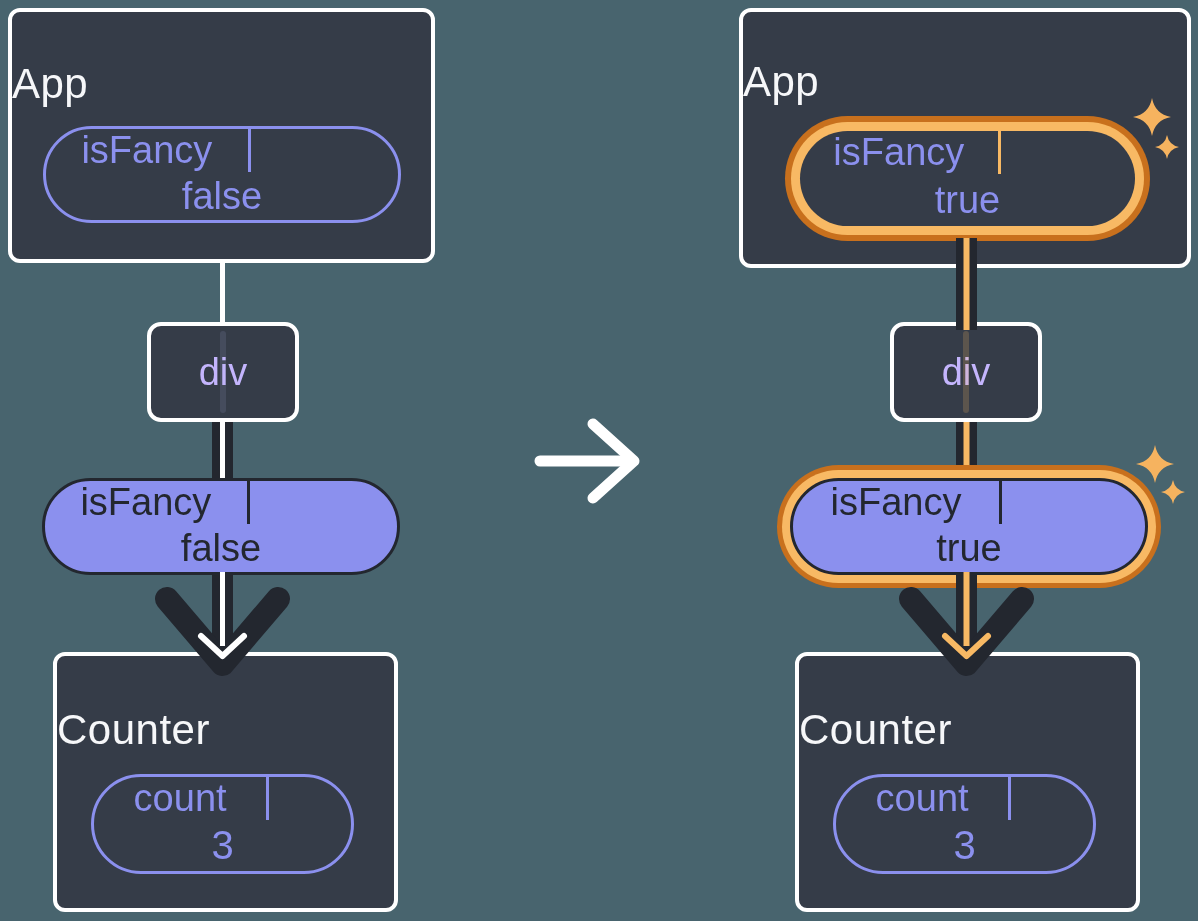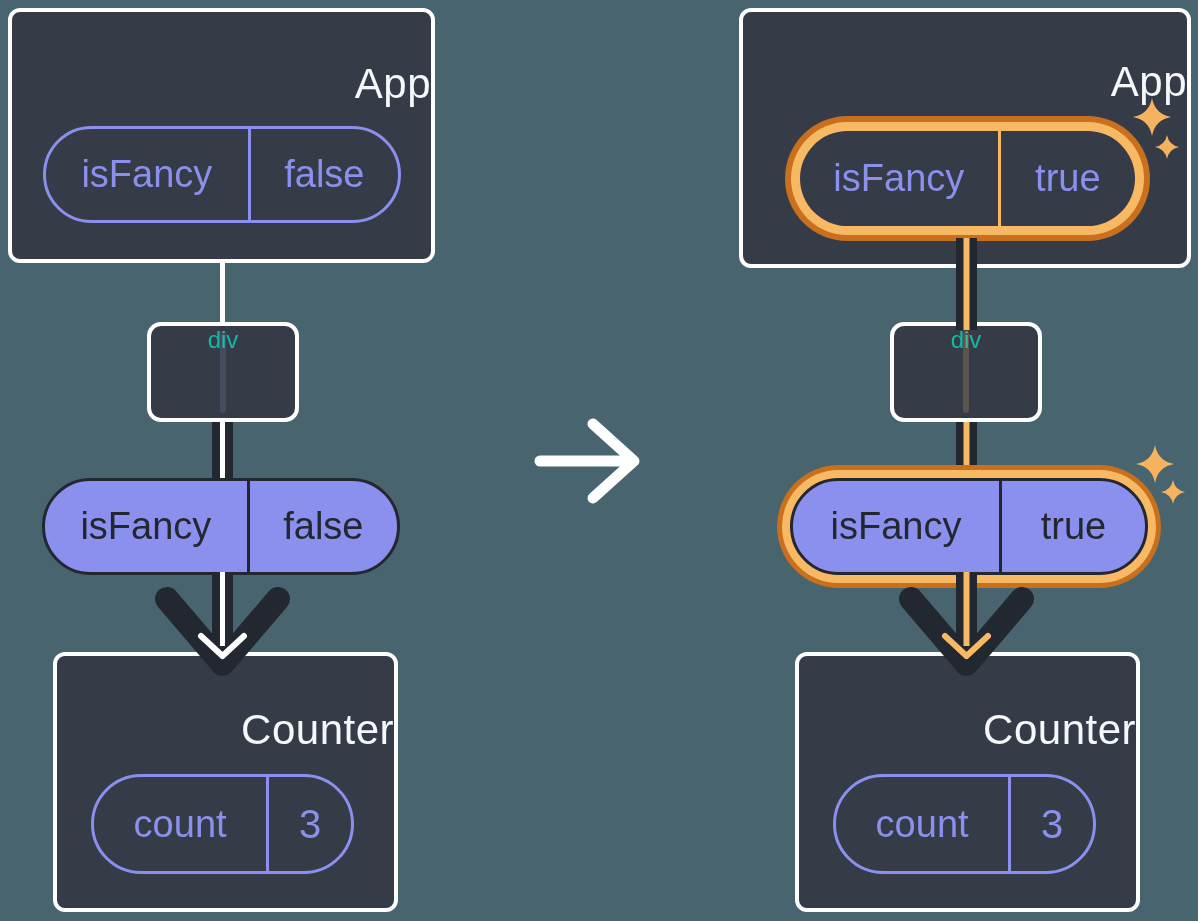--- a/index.html
+++ b/index.html
@@ -8,47 +8,47 @@
     font-family:"Liberation Sans",sans-serif;overflow:hidden;
   }
   .layer{position:absolute;left:0;top:0;width:1198px;height:921px;pointer-events:none;}
   .under{z-index:1;} .cards{z-index:2;} .over{z-index:3;}
 
   .card{
     position:absolute;background:#353C48;border:4px solid #FFFFFF;border-radius:12px;
     box-sizing:border-box;
   }
   .card-title{
-    position:absolute;left:0;width:100%;text-align:right;color:#F6F7F9;
+    position:absolute;left:0;width:100%;text-align:left;color:#F6F7F9;
     font-size:42px;font-weight:400;letter-spacing:0.5px;
   }
   .pill{
     position:absolute;display:flex;align-items:stretch;border-radius:999px;
-    box-sizing:border-box;font-size:38px;overflow:hidden;
+    box-sizing:border-box;font-size:38px;overflow:hidden;flex-direction:column;
   }
   .pill .seg{display:flex;align-items:center;justify-content:center;}
   .pill-outline{border:3px solid #8B90EE;color:#8B90EE;}
   .pill-outline .seg-l{border-right:3px solid #8B90EE;}
   .pill-filled{background:#8B90EE;border:3px solid #23272F;color:#23272F;}
   .pill-filled .seg-l{border-right:3px solid #23272F;}
   .ring-top{
     background:#353C48;color:#8B90EE;border:none;
     box-shadow:0 0 0 9px #F8B964,0 0 0 15px #C8701D;
   }
   .ring-top .seg-l{border-right:3px solid #F8B964;}
   .ring-bottom{
     box-shadow:0 0 0 8px #F8B964,0 0 0 13px #C8701D;
   }
   .bold-val{font-weight:400;}
 
   .divbox{
     position:absolute;width:152px;height:100px;background:#353C48;
     border:4px solid #FFFFFF;border-radius:14px;box-sizing:border-box;
-    display:flex;justify-content:center;
-    color:#14b8a6;font-size:24px;
+    display:flex;align-items:center;justify-content:center;
+    color:#c4b5fd;font-size:38px;
   }
   .divbox .stripe{
     position:absolute;top:5px;bottom:5px;left:50%;margin-left:-3px;width:6px;border-radius:3px;
   }
   .stripe-left{background:rgba(170,180,230,0.14);}
   .stripe-right{background:rgba(248,185,100,0.20);}
 </style>
 </head>
 <body>
 

